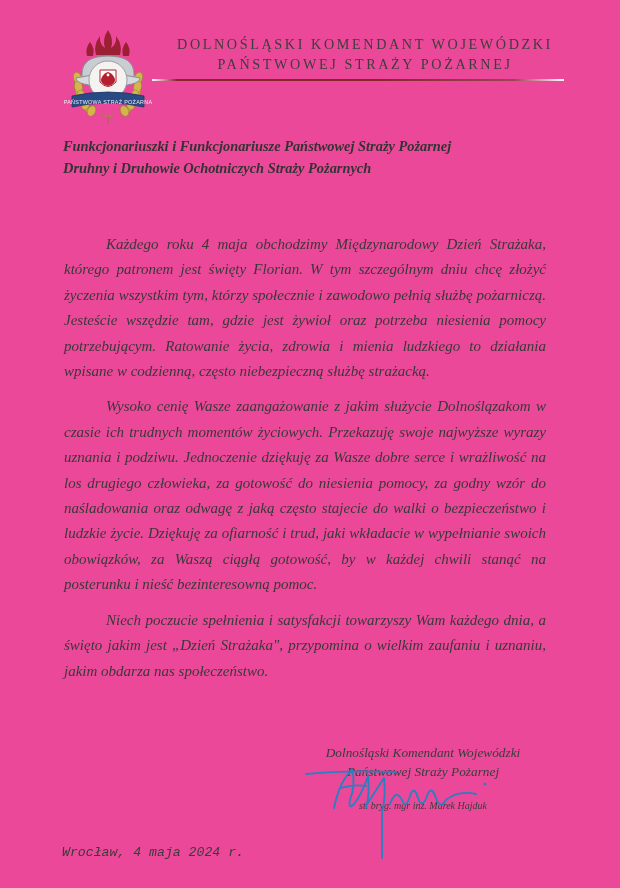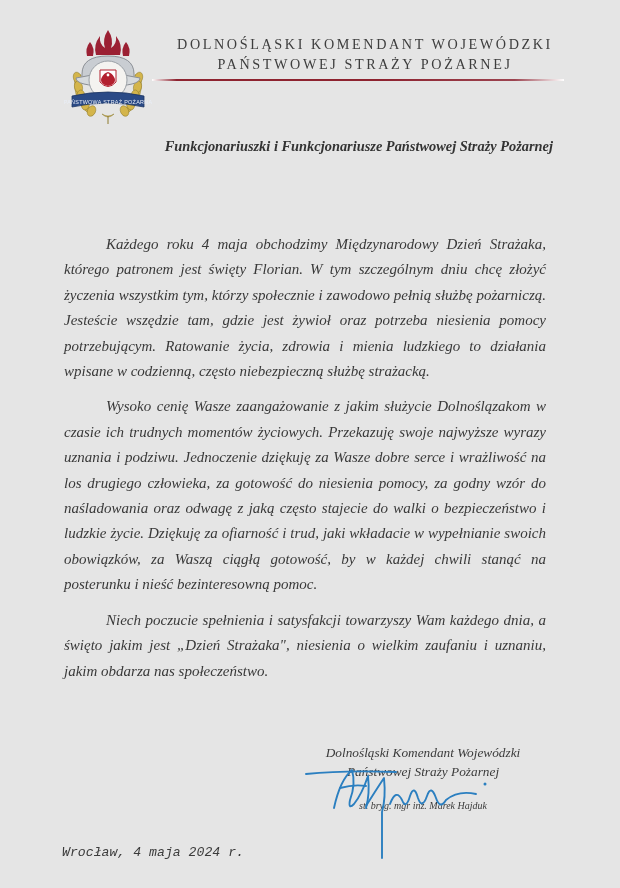--- a/index.html
+++ b/index.html
@@ -4,21 +4,21 @@
 <style>
   html, body {
     margin: 0;
     padding: 0;
     background: #ffffff;
   }
   .page {
     position: relative;
     width: 620px;
     height: 888px;
-    background: #e5e5e5;
+    background: #ec4899;
     overflow: hidden;
     font-family: "Liberation Serif", "DejaVu Serif", serif;
     color: #3a3a3a;
   }
 
   
   .letterhead {
     position: absolute;
     left: 0;
     top: 24px;
@@ -55,21 +55,20 @@
     height: 1.6px;
     background: linear-gradient(to right, #ffffff 0%, #8e2330 6%, #8e2330 55%, #9c4450 88%, #ffffff 100%);
   }
 
   
   .addressees {
     position: absolute;
     left: 63px;
     top: 136px;
     width: 490px;
-    text-align: right;
   }
   .addressee-line {
     font-family: "Liberation Serif", "DejaVu Serif", serif;
     font-weight: bold;
     font-style: italic;
     font-size: 14.4px;
     line-height: 21.5px;
     color: #333333;
     white-space: nowrap;
   }
@@ -196,26 +195,27 @@
     <div class="header-titles">
       <div class="header-line">DOLNOŚLĄSKI KOMENDANT WOJEWÓDZKI</div>
       <div class="header-line">PAŃSTWOWEJ STRAŻY POŻARNEJ</div>
     </div>
 
     <div class="rule"></div>
   </div>
 
   <div class="addressees">
     <div class="addressee-line">Funkcjonariuszki i Funkcjonariusze Państwowej Straży Pożarnej</div>
+    <div class="addressee-line">Druhny i Druhowie Ochotniczych Straży Pożarnych</div>
   </div>
 
   <div class="body-copy">
     <p class="para">Każdego roku 4 maja obchodzimy Międzynarodowy Dzień Strażaka, którego patronem jest święty Florian. W tym szczególnym dniu chcę złożyć życzenia wszystkim tym, którzy społecznie i zawodowo pełnią służbę pożarniczą. Jesteście wszędzie tam, gdzie jest żywioł oraz potrzeba niesienia pomocy potrzebującym. Ratowanie życia, zdrowia i mienia ludzkiego to działania wpisane w codzienną, często niebezpieczną służbę strażacką.</p>
     <p class="para">Wysoko cenię Wasze zaangażowanie z jakim służycie Dolnoślązakom w czasie ich trudnych momentów życiowych. Przekazuję swoje najwyższe wyrazy uznania i podziwu. Jednoczenie dziękuję za Wasze dobre serce i wrażliwość na los drugiego człowieka, za gotowość do niesienia pomocy, za godny wzór do naśladowania oraz odwagę z jaką często stajecie do walki o bezpieczeństwo i ludzkie życie. Dziękuję za ofiarność i trud, jaki wkładacie w wypełnianie swoich obowiązków, za Waszą ciągłą gotowość, by w każdej chwili stanąć na posterunku i  nieść bezinteresowną pomoc.</p>
-    <p class="para">Niech poczucie spełnienia i satysfakcji towarzyszy Wam każdego dnia, a święto jakim jest „Dzień Strażaka", niesienia o wielkim zaufaniu i uznaniu, jakim obdarza nas społeczeństwo.</p>
+    <p class="para">Niech poczucie spełnienia i satysfakcji towarzyszy Wam każdego dnia, a święto jakim jest „Dzień Strażaka", przypomina o wielkim zaufaniu i uznaniu, jakim obdarza nas społeczeństwo.</p>
   </div>
 
   <div class="signature-block">
     <div class="sig-title">Dolnośląski Komendant Wojewódzki</div>
     <div class="sig-title">Państwowej Straży Pożarnej</div>
     <div class="sig-name">st. bryg. mgr inż. Marek Hajduk</div>
   </div>
 
   <div class="signature-ink">
     <svg viewBox="0 0 250 110" width="250" height="110" aria-hidden="true">

